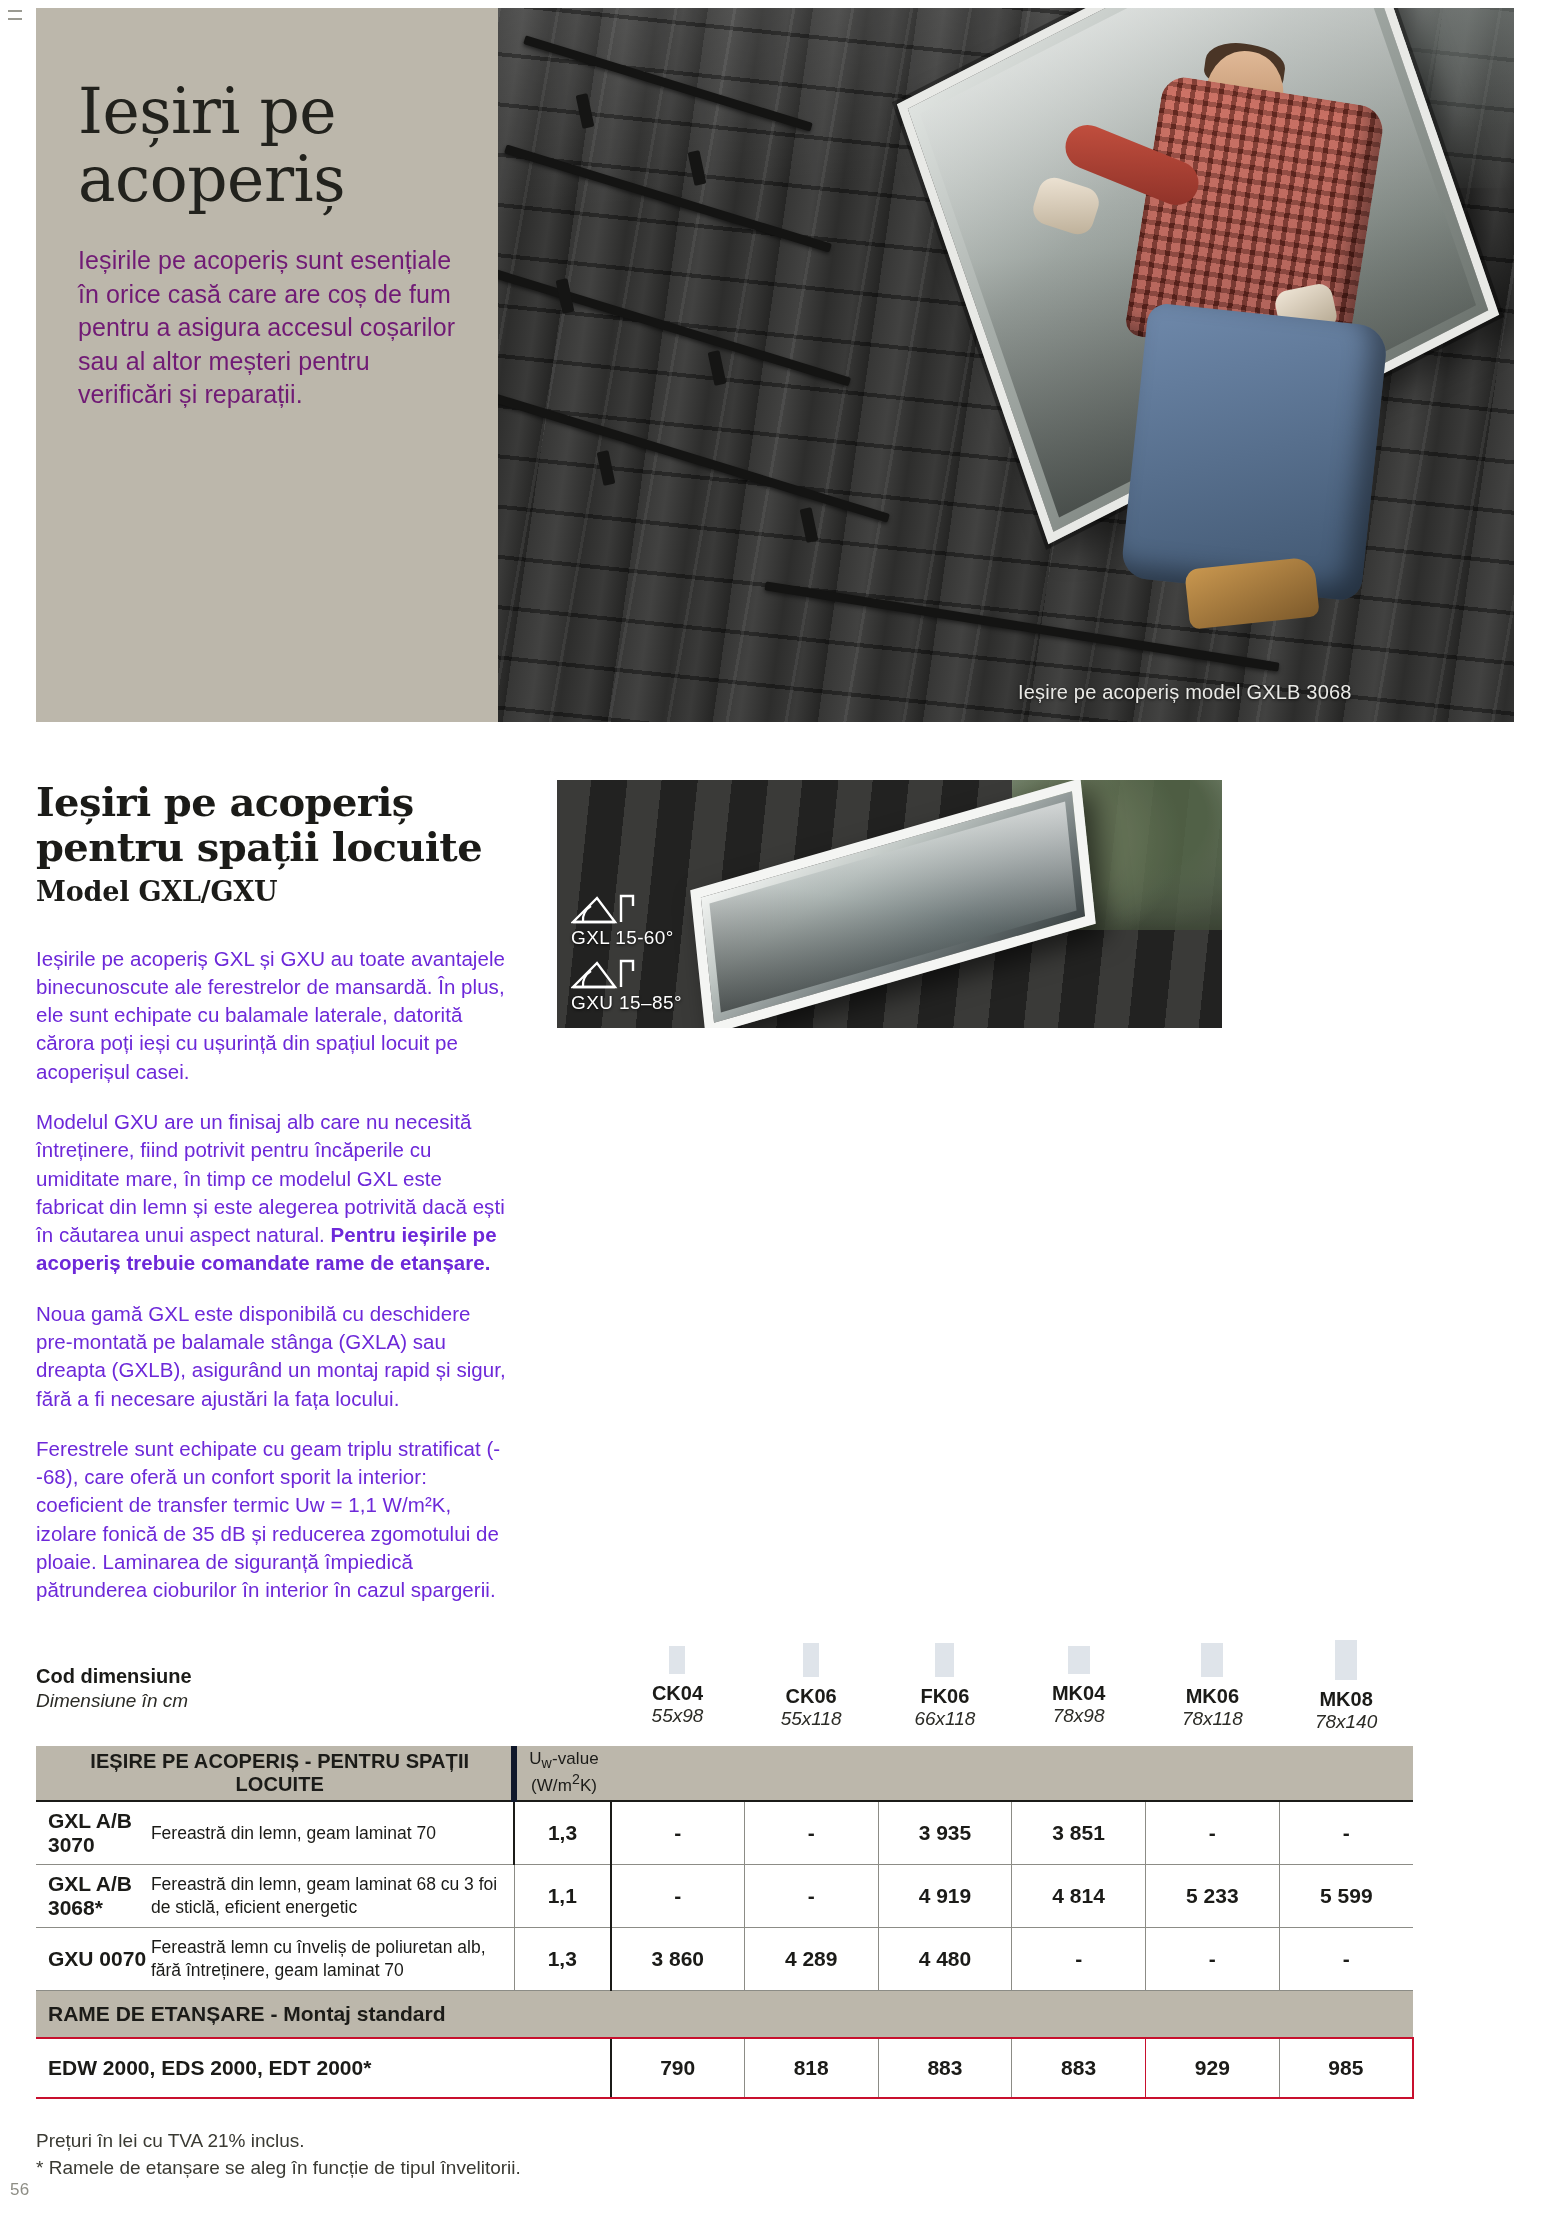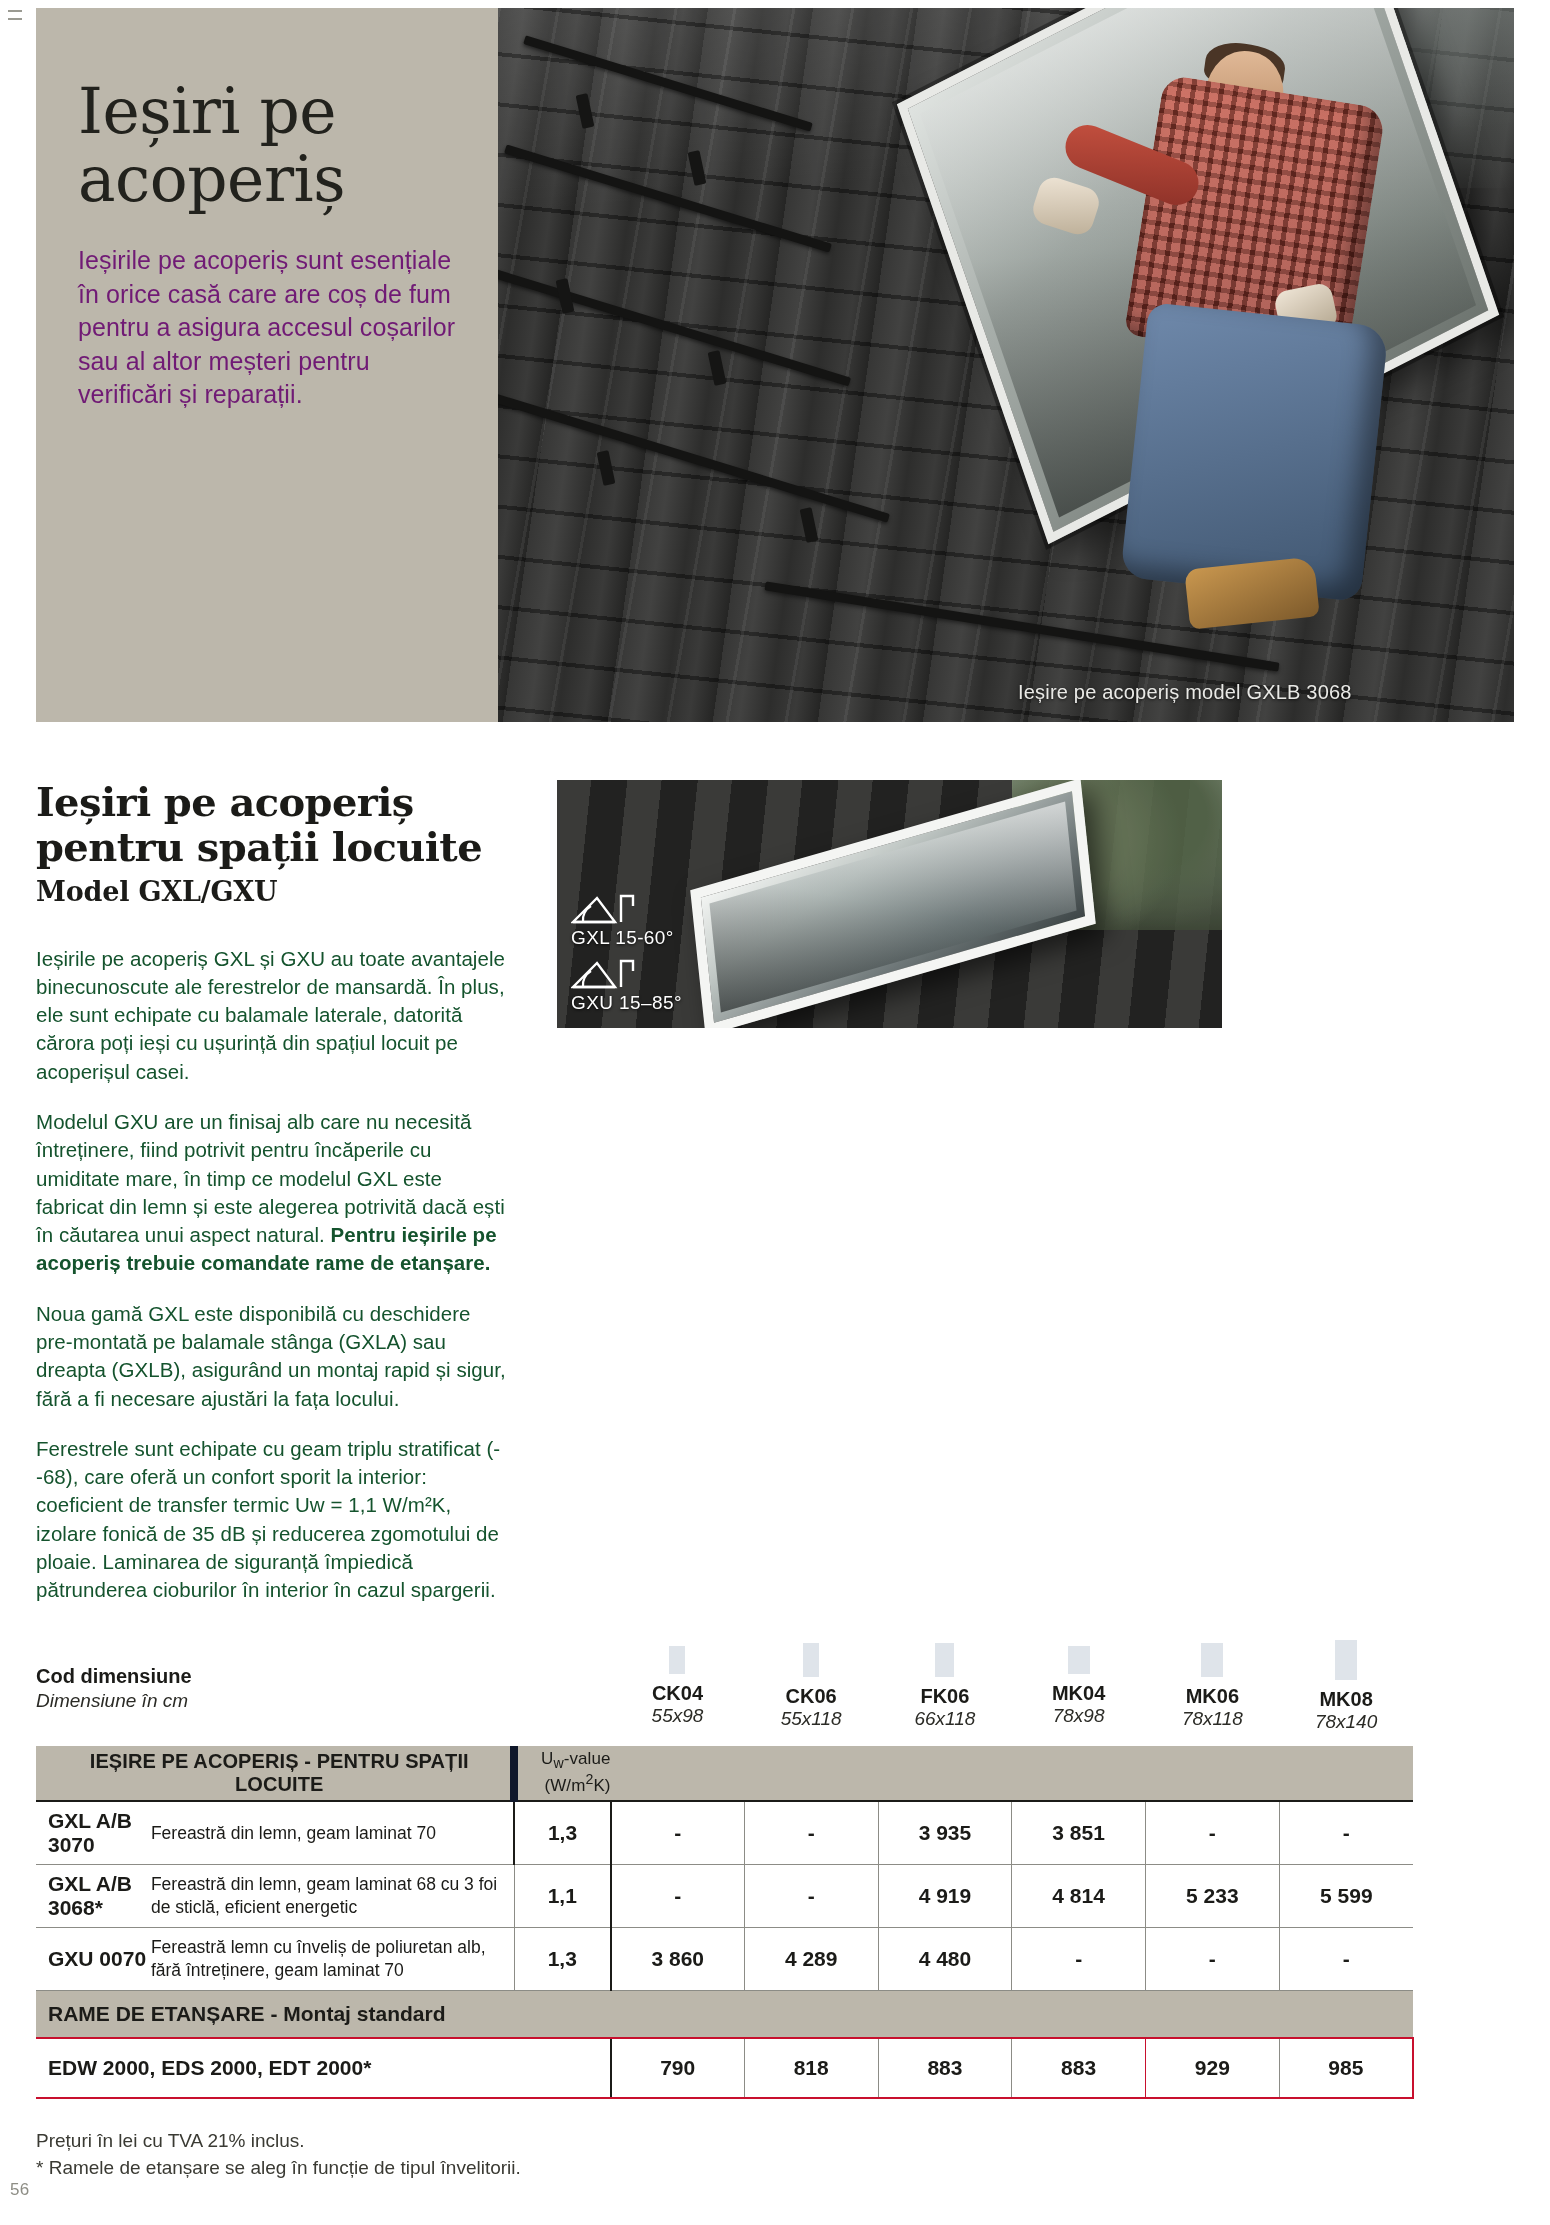--- a/index.html
+++ b/index.html
@@ -235,21 +235,21 @@
     font-weight: 700;
     font-size: 27px;
     margin: 6px 0 38px 0;
     letter-spacing: -0.2px;
     color: #1b1b18;
   }
   .body-p {
     font-size: 20.5px;
     line-height: 1.38;
     margin: 0 0 22px 0;
-    color: #14532d;
+    color: #6d28d9;
     letter-spacing: .05px;
   }
   .body-p b { font-weight: 700; }
 
   
   .prod-photo {
     position: absolute;
     left: 521px; top: 0;
     width: 665px; height: 248px;
     overflow: hidden;
@@ -354,22 +354,22 @@
     height: 54px;
     font-weight: 700;
     font-size: 20px;
     letter-spacing: .1px;
   }
   .band .band-title { padding-left: 12px !important; text-align: center; }
   .band .uw-head {
     font-weight: 400;
     font-size: 17px;
     line-height: 1.1;
-    text-align: right;
-    border-left: 8px solid #0f172a;
+    text-align: center;
+    border-left: 6px solid #0f172a;
   }
 
   .data-row td {
     border-bottom: 1.5px solid #8c8c86;
     height: 62px;
     background: #fff;
   }
   .data-row .rcode {
     font-weight: 700;
     font-size: 21px;

